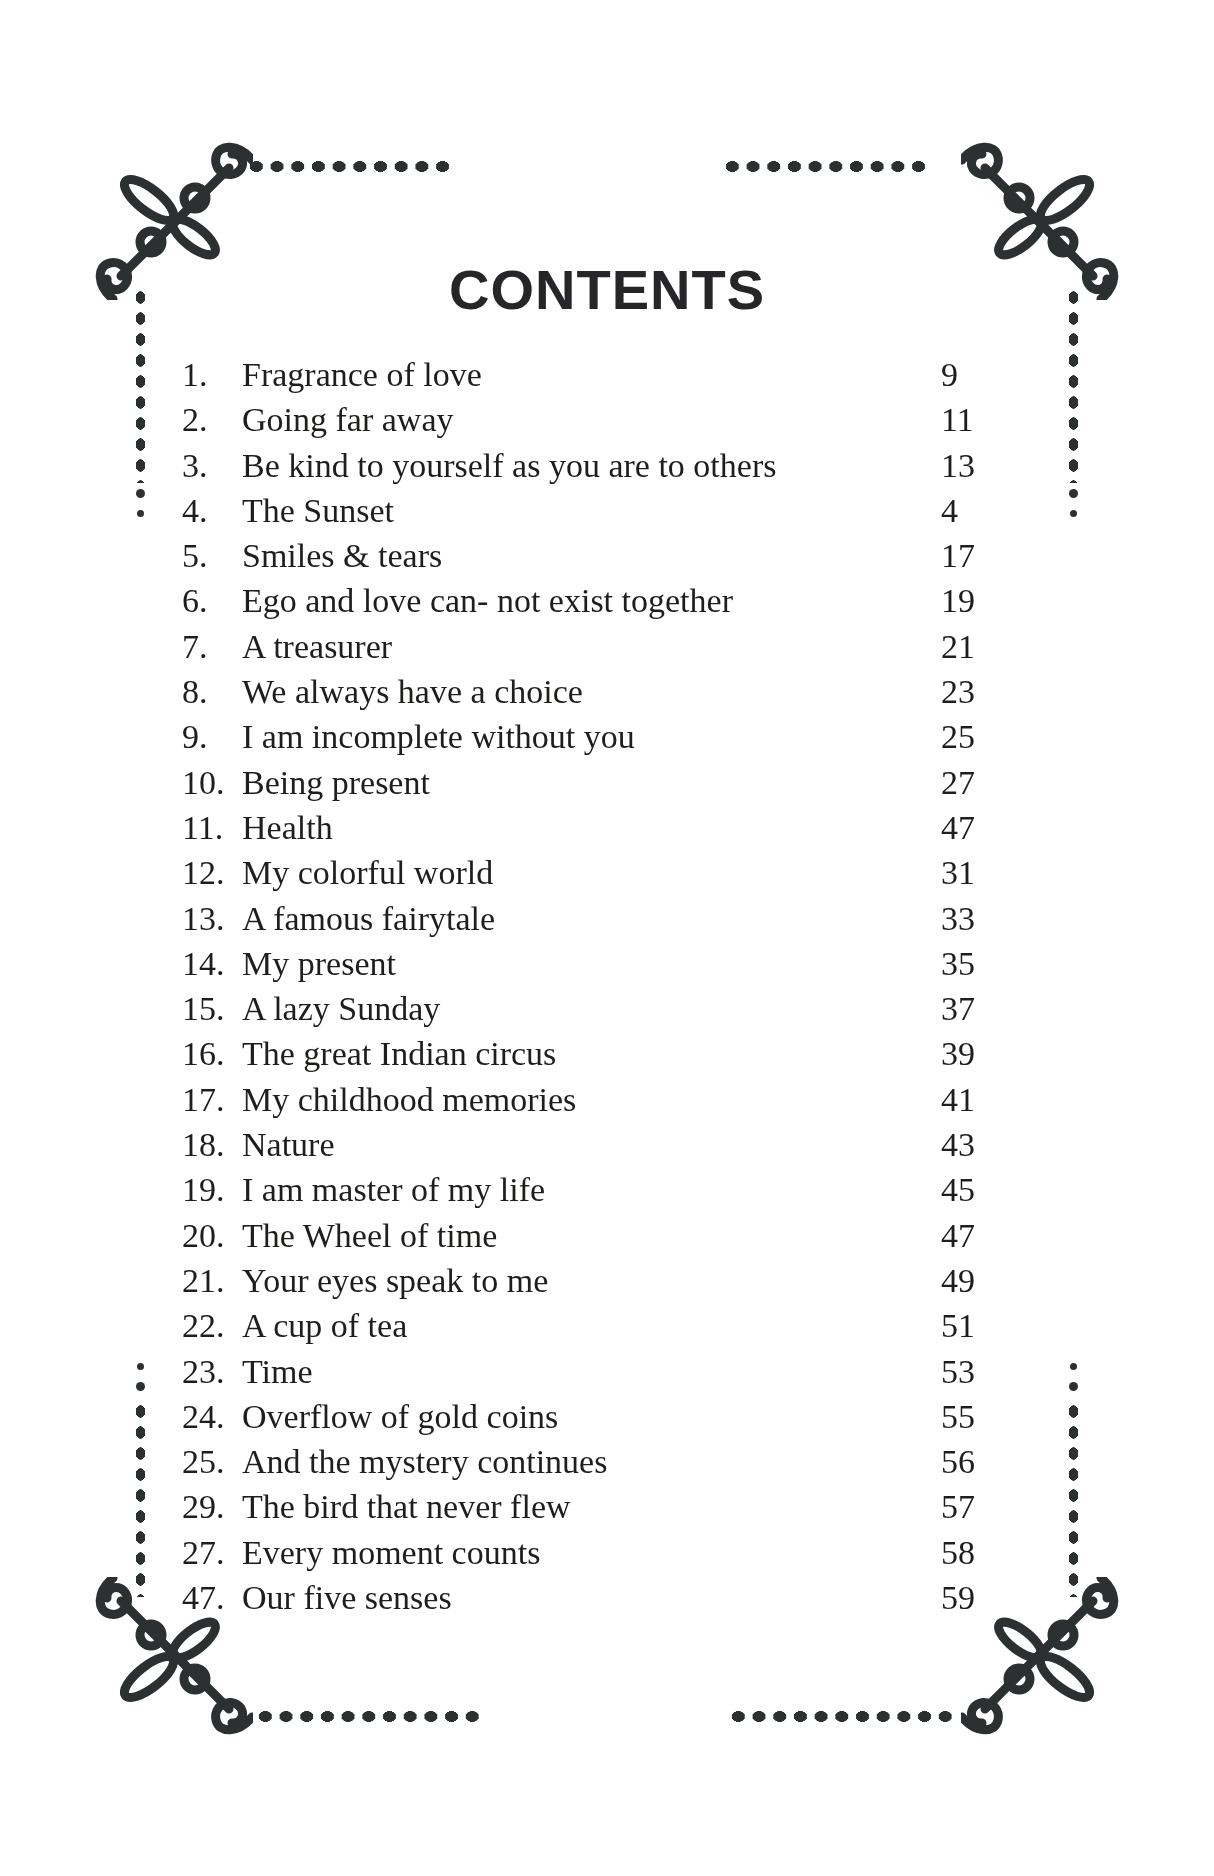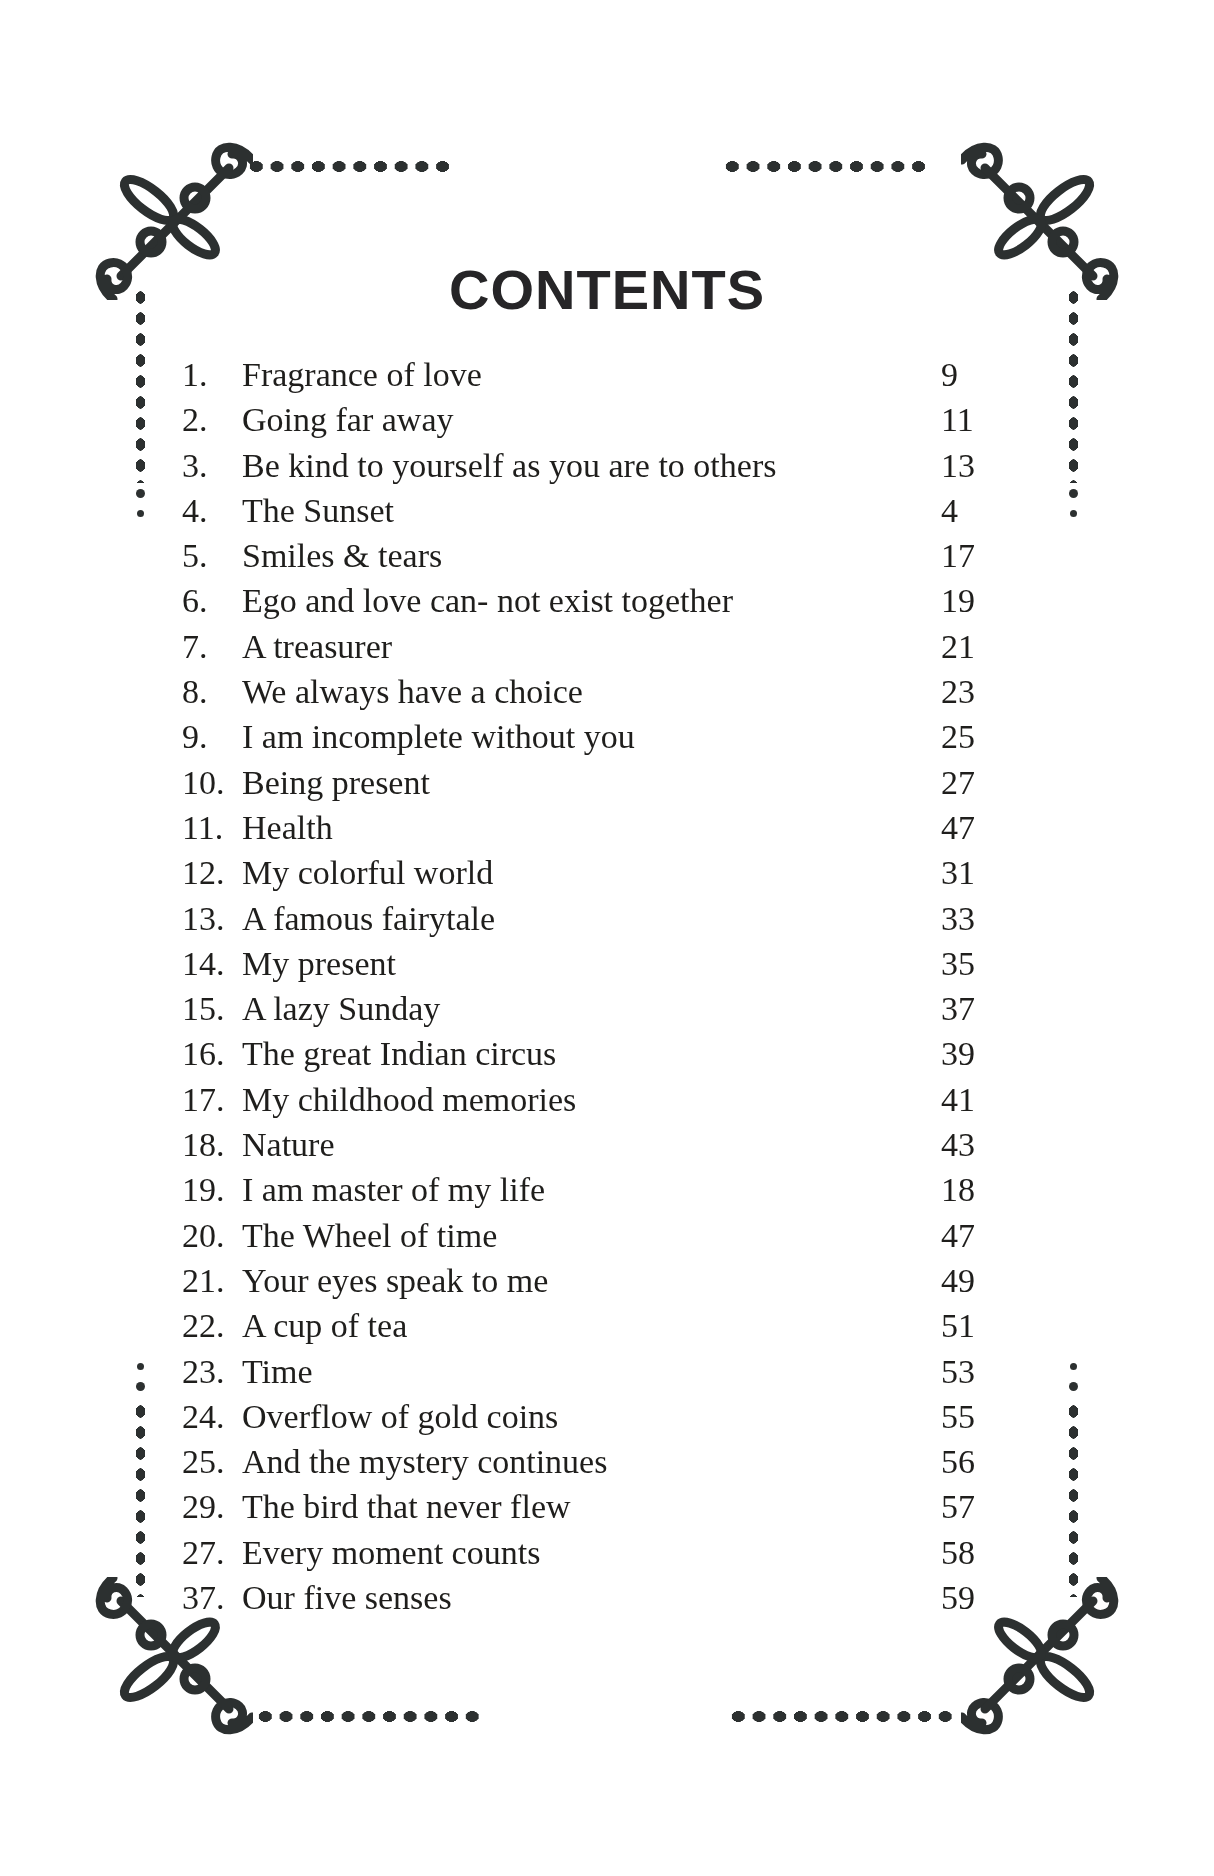--- a/index.html
+++ b/index.html
@@ -187,21 +187,21 @@
       <span class="toc-pg">41</span>
     </div>
       <div class="toc-row">
       <span class="toc-num">18.</span>
       <span class="toc-ttl">Nature</span>
       <span class="toc-pg">43</span>
     </div>
       <div class="toc-row">
       <span class="toc-num">19.</span>
       <span class="toc-ttl">I am master of my life</span>
-      <span class="toc-pg">18</span>
+      <span class="toc-pg">45</span>
     </div>
       <div class="toc-row">
       <span class="toc-num">20.</span>
       <span class="toc-ttl">The Wheel of time</span>
       <span class="toc-pg">47</span>
     </div>
       <div class="toc-row">
       <span class="toc-num">21.</span>
       <span class="toc-ttl">Your eyes speak to me</span>
       <span class="toc-pg">49</span>
@@ -230,19 +230,19 @@
       <span class="toc-num">29.</span>
       <span class="toc-ttl">The bird that never flew</span>
       <span class="toc-pg">57</span>
     </div>
       <div class="toc-row">
       <span class="toc-num">27.</span>
       <span class="toc-ttl">Every moment counts</span>
       <span class="toc-pg">58</span>
     </div>
       <div class="toc-row">
-      <span class="toc-num">37.</span>
+      <span class="toc-num">47.</span>
       <span class="toc-ttl">Our five senses</span>
       <span class="toc-pg">59</span>
     </div>
     </div>
 
 </div>
 
 </body></html>

